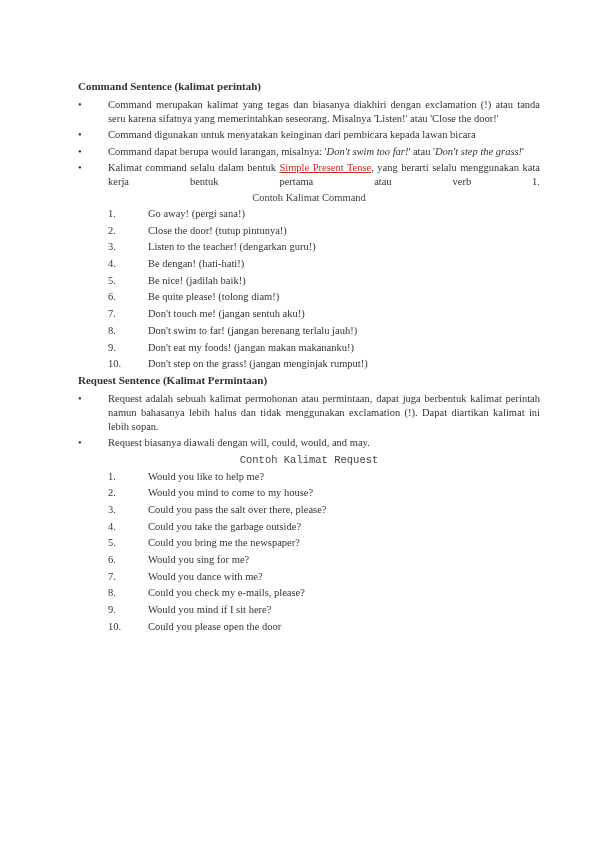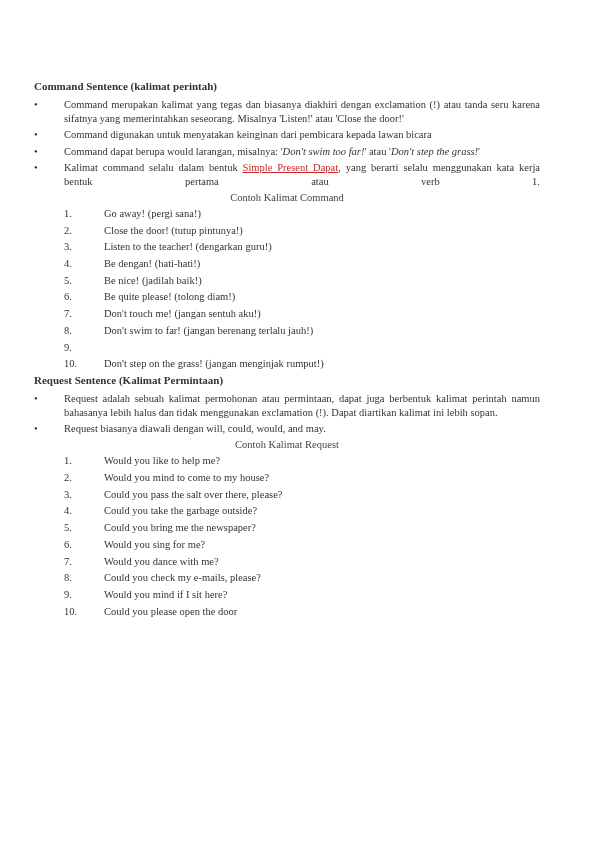--- a/index.html
+++ b/index.html
@@ -7,21 +7,21 @@
     padding: 0;
     font-family: "Times New Roman", Times, serif;
     font-size: 10.5px;
     color: #333;
     background: #fff;
     width: 595px;
     height: 842px;
     box-sizing: border-box;
   }
   .page {
-    padding: 80px 55px 40px 34px;
+    padding: 80px 55px 40px 78px;
   }
   .section-title {
     font-weight: bold;
     margin-bottom: 6px;
     font-size: 11px;
   }
   .bullet-item {
     position: relative;
     padding-left: 30px;
     margin-bottom: 2px;
@@ -74,21 +74,21 @@
     <span>Command digunakan untuk menyatakan keinginan dari pembicara kepada lawan bicara</span>
   </div>
 
   <div class="bullet-item">
     <span class="dot">•</span>
     <span>Command dapat berupa would larangan, misalnya: '</span><span class="italic">Don't swim too far!</span><span>' atau '</span><span class="italic">Don't step the grass!</span><span>'</span>
   </div>
 
   <div class="bullet-item" style="text-align-last:justify;">
     <span class="dot">•</span>
-    <span>Kalimat command selalu dalam bentuk </span><span class="link">Simple Present Dapat</span><span>, yang berarti selalu menggunakan kata kerja bentuk pertama atau verb 1.</span>
+    <span>Kalimat command selalu dalam bentuk </span><span class="link">Simple Present Tense</span><span>, yang berarti selalu menggunakan kata kerja bentuk pertama atau verb 1.</span>
   </div>
 
   <div class="subtitle">Contoh Kalimat Command</div>
 
   <div class="numlist" id="list1">
       <div class="numrow">
         <span class="n">1.</span>
         <span>Go away! (pergi sana!)</span>
       </div>
       <div class="numrow">
@@ -114,40 +114,41 @@
       <div class="numrow">
         <span class="n">7.</span>
         <span>Don't touch me! (jangan sentuh aku!)</span>
       </div>
       <div class="numrow">
         <span class="n">8.</span>
         <span>Don't swim to far! (jangan berenang terlalu jauh!)</span>
       </div>
       <div class="numrow">
         <span class="n">9.</span>
+        <span>Don't eat my foods! (jangan makan makananku!)</span>
       </div>
       <div class="numrow">
         <span class="n">10.</span>
         <span>Don't step on the grass! (jangan menginjak rumput!)</span>
       </div>
     </div>
 
   <div class="section-title">Request Sentence (Kalimat Permintaan)</div>
 
   <div class="bullet-item">
     <span class="dot">•</span>
     <span>Request adalah sebuah kalimat permohonan atau permintaan, dapat juga berbentuk kalimat perintah namun bahasanya lebih halus dan tidak menggunakan exclamation (!). Dapat diartikan kalimat ini lebih sopan.</span>
   </div>
 
   <div class="bullet-item">
     <span class="dot">•</span>
     <span>Request biasanya diawali dengan will, could, would, and may.</span>
   </div>
 
-  <div class="subtitle" style="margin-left:0;">Contoh Kalimat Request</div>
+  <div class="subtitle" style="margin-left:0;font-family:Liberation Mono, monospace;">Contoh Kalimat Request</div>
 
   <div class="numlist" id="list2">
       <div class="numrow">
         <span class="n">1.</span>
         <span>Would you like to help me?</span>
       </div>
       <div class="numrow">
         <span class="n">2.</span>
         <span>Would you mind to come to my house?</span>
       </div>

